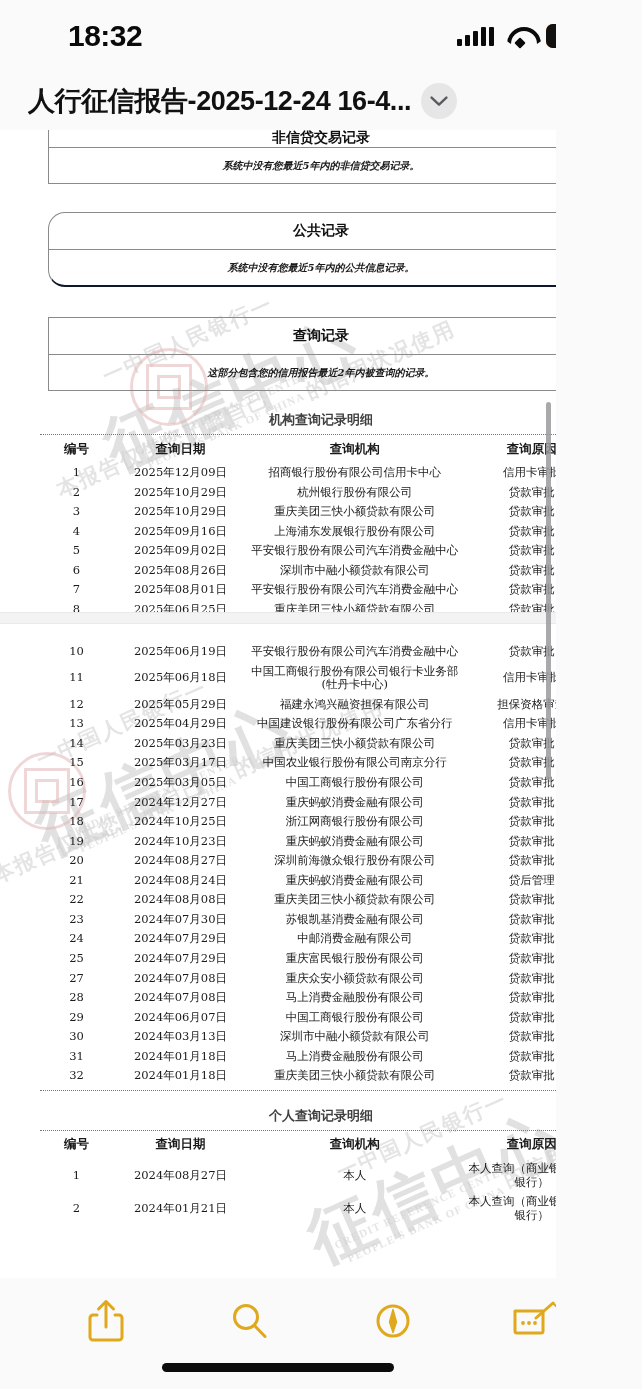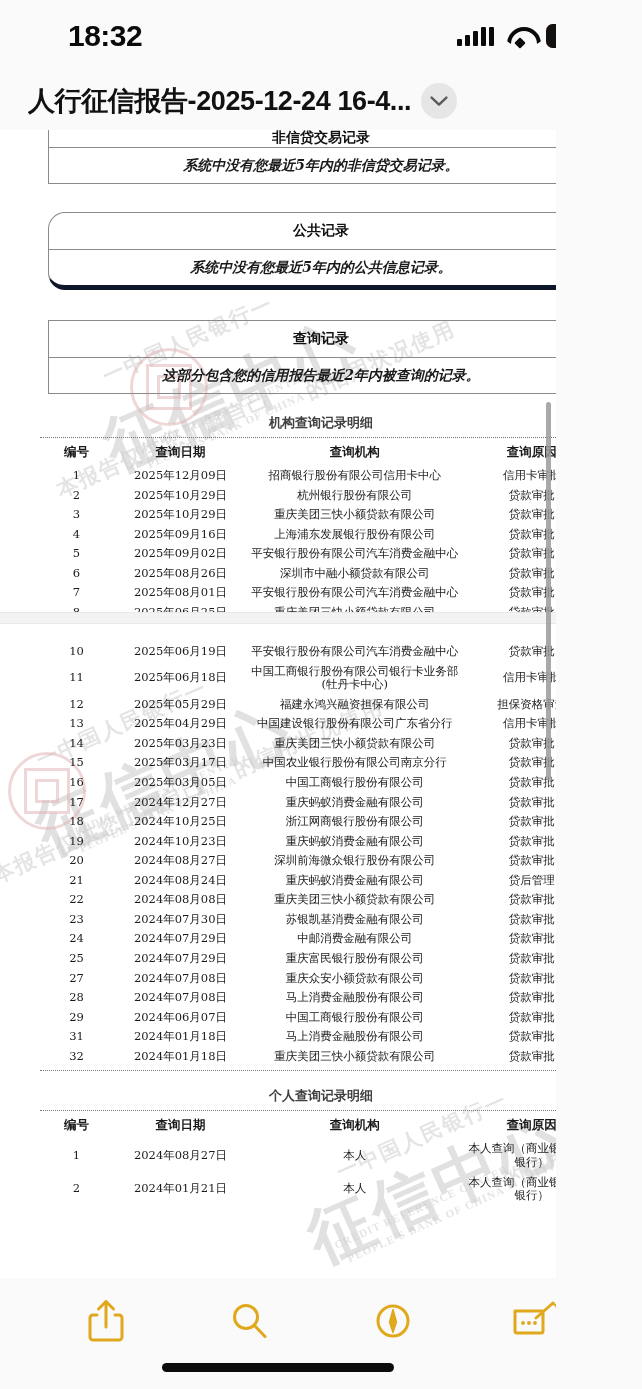--- a/index.html
+++ b/index.html
@@ -110,21 +110,21 @@
   .sec .hd{
     height:37px; display:flex; align-items:center; justify-content:center;
     border-bottom:1px solid #8a8a8a;
     font-family:"DejaVu Serif","Liberation Serif",serif;
     font-size:14px; font-weight:700; color:#111;
   }
   .sec .bd{
     height:35px; display:flex; align-items:center; justify-content:center;
     border-bottom:1px solid #8a8a8a;
     font-family:"DejaVu Serif","Liberation Serif",serif;
-    font-size:14px; font-weight:700; font-style:italic; color:#1a1a1a;
+    font-size:10px; font-weight:700; font-style:italic; color:#1a1a1a;
   }
   .sec.clipped{ border-top:none; }
   .sec.clipped .hd{ height:18px; align-items:flex-end; overflow:hidden; }
 
   
   .tbl-wrap{ margin:0 40px; position:relative; z-index:2; }
   .tbl-title{
     text-align:center; font-family:"DejaVu Serif","Liberation Serif",serif;
     font-size:13px; font-weight:700; color:#404040; padding:6px 0 5px;
   }
@@ -219,21 +219,21 @@
       </div>
       <div class="wm wm-seal" style="left:130px; top:218px;">
         <span class="inner"></span>
       </div>
 
       <div class="sec clipped" style="margin-top:0; border-bottom:1px solid #8a8a8a;">
         <div class="hd">非信贷交易记录</div>
         <div class="bd" style="border-bottom:none;">系统中没有您最近5年内的非信贷交易记录。</div>
       </div>
 
-      <div class="sec" style="margin-top:28px; border-bottom:5px solid #0f172a;border-radius:17px;">
+      <div class="sec" style="margin-top:28px; border-bottom:2px solid #0f172a;border-radius:17px;">
         <div class="hd">公共记录</div>
         <div class="bd" style="border-bottom:none;">系统中没有您最近5年内的公共信息记录。</div>
       </div>
 
       <div class="sec" style="margin-top:30px; border-bottom:1px solid #8a8a8a;">
         <div class="hd">查询记录</div>
         <div class="bd" style="border-bottom:none;">这部分包含您的信用报告最近2年内被查询的记录。</div>
       </div>
 
       <div class="tbl-wrap" style="margin-top:14px;">
@@ -466,20 +466,26 @@
                 <td>马上消费金融股份有限公司</td>
                 <td>贷款审批</td>
               </tr>
               <tr>
                 <td>29</td>
                 <td>2024年06月07日</td>
                 <td>中国工商银行股份有限公司</td>
                 <td>贷款审批</td>
               </tr>
               <tr>
+                <td>30</td>
+                <td>2024年03月13日</td>
+                <td>深圳市中融小额贷款有限公司</td>
+                <td>贷款审批</td>
+              </tr>
+              <tr>
                 <td>31</td>
                 <td>2024年01月18日</td>
                 <td>马上消费金融股份有限公司</td>
                 <td>贷款审批</td>
               </tr>
               <tr>
                 <td>32</td>
                 <td>2024年01月18日</td>
                 <td>重庆美团三快小额贷款有限公司</td>
                 <td>贷款审批</td>

